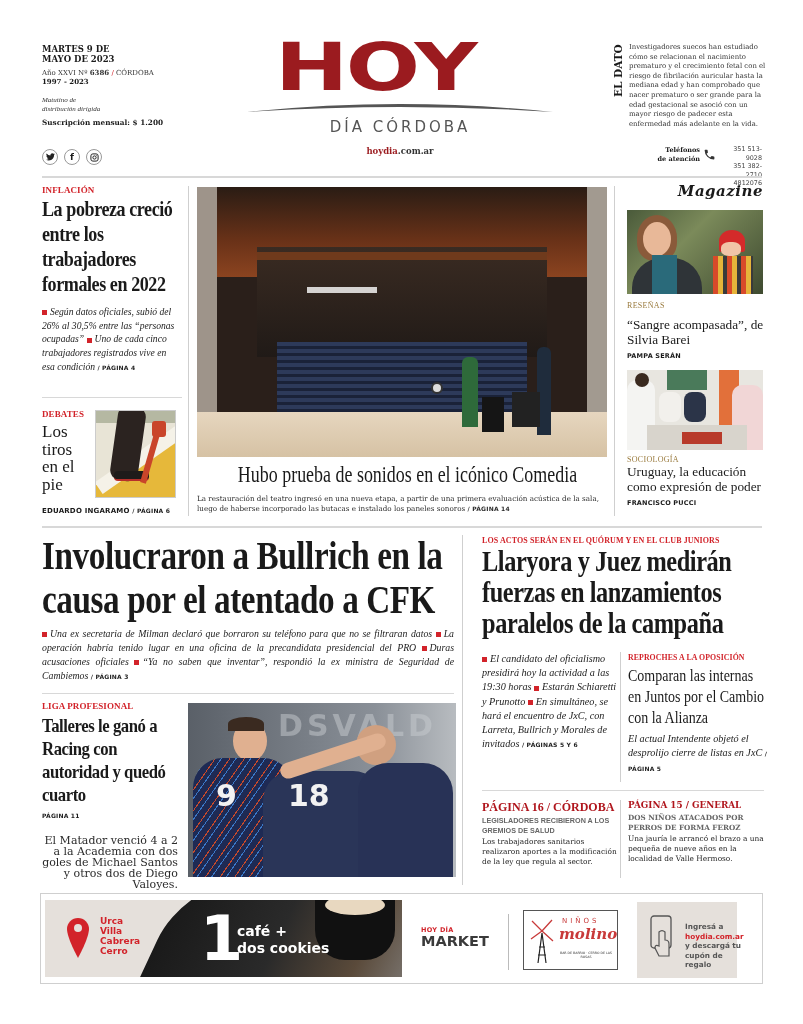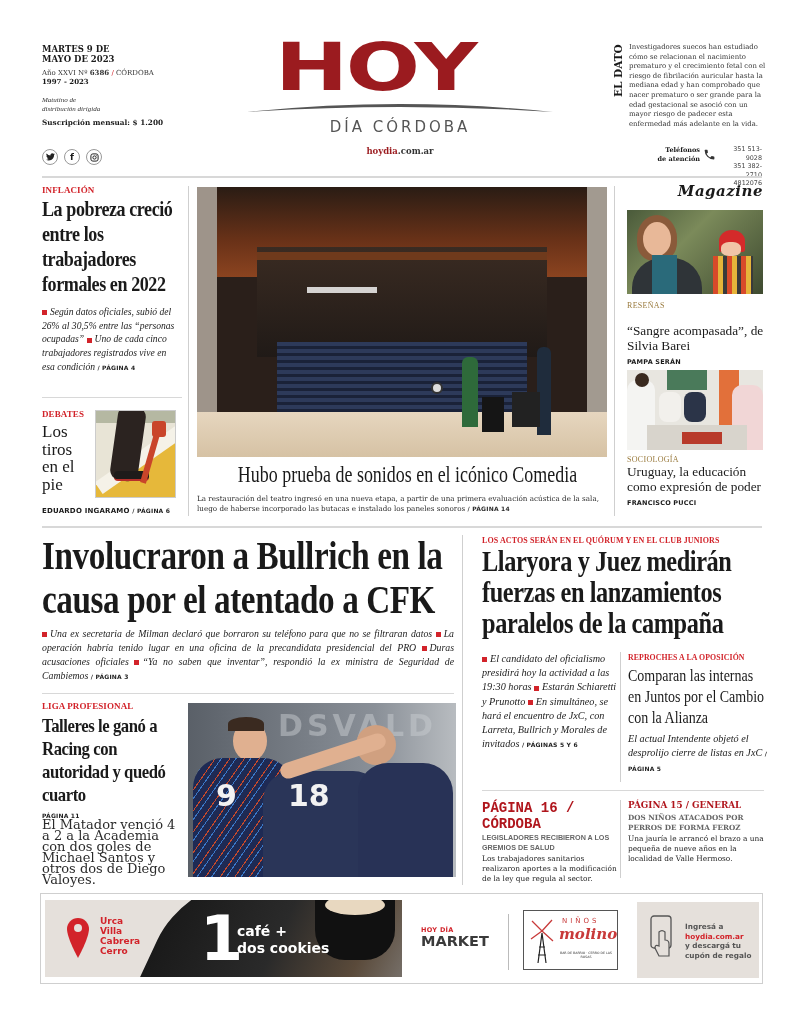--- a/index.html
+++ b/index.html
@@ -139,21 +139,21 @@
   <div style="position:absolute;left:10px;top:5px;width:40px;height:46px;background:#8a5a3a;border-radius:50% 50% 40% 40%"></div>
   <div style="position:absolute;left:16px;top:12px;width:28px;height:34px;background:#e8b898;border-radius:50%"></div>
   <div style="position:absolute;left:5px;top:48px;width:70px;height:40px;background:#2f3438;border-radius:30px 30px 0 0"></div>
   <div style="position:absolute;left:25px;top:45px;width:25px;height:40px;background:#2a6a7a"></div>
   <div style="position:absolute;left:92px;top:20px;width:26px;height:22px;background:#d42a2a;border-radius:50% 50% 10% 10%"></div>
   <div style="position:absolute;left:94px;top:32px;width:20px;height:14px;background:#f1c4a8;border-radius:40%"></div>
   <div style="position:absolute;left:86px;top:46px;width:40px;height:38px;background:repeating-linear-gradient(90deg,#d84a2a 0 5px,#e6b43a 5px 10px,#3a3a3a 10px 14px)"></div>
 </div>
 <div class="abs" style="left:627px;top:301px;width:140px">
   <div style="font-family:'Liberation Serif',serif;font-size:8px;color:#9a7b3e;letter-spacing:.3px">RESEÑAS</div>
-  <div style="font-family:'Liberation Serif',serif;font-size:13.3px;line-height:14.5px;margin-top:14px">“Sangre acompasada”, de Silvia Barei</div>
+  <div style="font-family:'Liberation Serif',serif;font-size:13.3px;line-height:14.5px;margin-top:8px">“Sangre acompasada”, de Silvia Barei</div>
   <div class="byline" style="font-size:6.5px;margin-top:5px">PAMPA SERÁN</div>
 </div>
 <div class="abs" style="left:627px;top:370px;width:136px;height:80px;overflow:hidden;background:#e8e6e0">
   <div style="position:absolute;left:92px;top:0;width:20px;height:60px;background:#e2703a"></div>
   <div style="position:absolute;left:40px;top:0;width:40px;height:20px;background:#4a7a5a"></div>
   <div style="position:absolute;left:0;top:10px;width:28px;height:70px;background:#f4f4f2;border-radius:10px 10px 0 0"></div>
   <div style="position:absolute;left:8px;top:3px;width:14px;height:14px;background:#3a2a20;border-radius:50%"></div>
   <div style="position:absolute;left:32px;top:22px;width:22px;height:30px;background:#f2f0ec;border-radius:8px"></div>
   <div style="position:absolute;left:57px;top:22px;width:22px;height:30px;background:#2b3448;border-radius:8px"></div>
   <div style="position:absolute;left:105px;top:15px;width:31px;height:65px;background:#f1d6d6;border-radius:10px 10px 0 0"></div>
@@ -177,21 +177,21 @@
     <span class="bullet"></span><span>“Ya no saben que inventar”, respondió la ex ministra de Seguridad de Cambiemos</span>
     <span class="pg">/ PÁGINA 3</span>
   </div>
 </div>
 <div class="hr" style="left:42px;top:693px;width:412px;height:1px"></div>
 
 <div class="abs" style="left:42px;top:701px;width:140px">
   <div class="kicker">LIGA PROFESIONAL</div>
   <div class="cond" style="font-size:19px;line-height:23px;margin-top:3px;transform:scaleX(.88);width:160px">Talleres le ganó a Racing con autoridad y quedó cuarto</div>
   <div class="pg" style="font-size:6px;margin-top:6px">PÁGINA 11</div>
-  <div class="small" style="text-align:left;margin-top:0;font-size:13px;line-height:11px;width:136px">El Matador venció 4 a 2 a la Academia con dos goles de Michael Santos y otros dos de Diego Valoyes.</div>
+  <div class="small" style="text-align:right;margin-top:16px;font-size:11px;line-height:11px;width:136px">El Matador venció 4 a 2 a la Academia con dos goles de Michael Santos y otros dos de Diego Valoyes.</div>
 </div>
 <div class="abs" style="left:188px;top:703px;width:268px;height:174px;overflow:hidden;background:linear-gradient(90deg,#5a6068,#8a9098 70%,#b8bcc0)">
   <div style="position:absolute;left:90px;top:5px;width:170px;height:30px;font-family:'DejaVu Sans',sans-serif;font-weight:bold;font-size:30px;color:#c8ccd0;opacity:.5;letter-spacing:4px">DSVALD</div>
   <div style="position:absolute;left:45px;top:18px;width:34px;height:40px;background:#e0b090;border-radius:50%"></div>
   <div style="position:absolute;left:40px;top:14px;width:36px;height:14px;background:#3a2a20;border-radius:50% 50% 0 0"></div>
   <div style="position:absolute;left:168px;top:22px;width:40px;height:40px;background:#d0a080;border-radius:50%"></div>
   <div style="position:absolute;left:5px;top:55px;width:100px;height:125px;background:repeating-linear-gradient(125deg,#1e2a54 0 6px,#c94a2a 6px 7px,#1e2a54 7px 11px,#3a78c8 11px 12px);border-radius:30px 30px 0 0"></div>
   <div style="position:absolute;left:75px;top:68px;width:120px;height:110px;background:#2a3558;border-radius:30px 30px 0 0"></div>
   <div style="position:absolute;left:100px;top:75px;font-family:'DejaVu Sans',sans-serif;font-weight:bold;font-size:30px;color:#f2f2f2">18</div>
   <div style="position:absolute;left:170px;top:60px;width:95px;height:120px;background:#283256;border-radius:30px 30px 0 0"></div>
@@ -216,21 +216,21 @@
   <div class="kicker" style="font-size:7.8px">REPROCHES A LA OPOSICIÓN</div>
   <div style="font-family:'Liberation Serif',serif;font-size:17.5px;line-height:21px;margin-top:3px;transform:scaleX(.8);transform-origin:left top;width:175px">Comparan las internas en Juntos por el Cambio con la Alianza</div>
   <div class="it" style="font-size:10.2px;line-height:14px;margin-top:4px;color:#222">
     <span>El actual Intendente objetó el desprolijo cierre de listas en JxC</span>
     <span class="pg">/ PÁGINA 5</span>
   </div>
 </div>
 <div class="hr" style="left:482px;top:790px;width:282px;height:1px"></div>
 
 <div class="abs" style="left:482px;top:800px;width:135px">
-  <div style="font-family:Liberation Mono, monospace;font-weight:bold;font-size:14px;color:#b0161d">PÁGINA 16 / CÓRDOBA</div>
+  <div style="font-family:Liberation Serif, serif;font-weight:bold;font-size:12px;color:#b0161d">PÁGINA 16 / CÓRDOBA</div>
   <div style="font-family:Liberation Sans, sans-serif;font-weight:bold;font-size:7.2px;line-height:10px;color:#666;margin-top:1px">LEGISLADORES RECIBIERON A LOS GREMIOS DE SALUD</div>
   <div class="small" style="font-size:7.4px;line-height:10px;margin-top:1px;color:#222">Los trabajadores sanitarios realizaron aportes a la modificación de la ley que regula al sector.</div>
 </div>
 <div class="vr" style="left:620px;top:800px;height:78px"></div>
 <div class="abs" style="left:628px;top:800px;width:140px">
   <div style="font-family:'DejaVu Serif',serif;font-weight:bold;font-size:8.8px;color:#b0161d">PÁGINA 15 / GENERAL</div>
   <div style="font-family:'DejaVu Serif',serif;font-weight:bold;font-size:7.2px;line-height:10px;color:#666;margin-top:3px">DOS NIÑOS ATACADOS POR PERROS DE FORMA FEROZ</div>
   <div class="small" style="font-size:7.4px;line-height:10px;margin-top:1px;color:#222">Una jauría le arrancó el brazo a una pequeña de nueve años en la localidad de Valle Hermoso.</div>
 </div>
 
@@ -262,21 +262,21 @@
   <div style="position:absolute;left:467px;top:20px;width:1px;height:56px;background:#bbb"></div>
   <div style="position:absolute;left:482px;top:16px;width:95px;height:60px;border:1px solid #555;background:#fff">
     <svg style="position:absolute;left:4px;top:6px" width="28" height="48" viewBox="0 0 28 48">
       <path d="M14 14 L4 4 M14 14 L24 3 M14 14 L3 22 M14 14 L25 24" stroke="#c83a3a" stroke-width="1.3" fill="none"></path>
       <path d="M10 46 L14 16 L18 46 M11 30 H17 M10 38 H18" stroke="#222" stroke-width="1.2" fill="none"></path>
     </svg>
     <div style="position:absolute;left:38px;top:6px;font-family:'DejaVu Sans',sans-serif;font-size:7px;letter-spacing:3px;color:#c83a3a">NIÑOS</div>
     <div style="position:absolute;left:35px;top:14px;font-family:'DejaVu Serif',serif;font-style:italic;font-weight:bold;font-size:15px;color:#c83a3a">molino</div>
     <div style="position:absolute;left:33px;top:40px;width:58px;font-family:'DejaVu Sans',sans-serif;font-size:3.2px;text-align:center;color:#333">BAR DE BARRIO · CERRO DE LAS ROSAS</div>
   </div>
-  <div style="position:absolute;left:596px;top:8px;width:122px;height:76px;background:#e5e0db">
+  <div style="position:absolute;left:596px;top:8px;width:100px;height:76px;background:#e5e0db">
     <svg style="position:absolute;left:12px;top:12px" width="26" height="46" viewBox="0 0 26 46">
       <rect x="2" y="2" width="20" height="32" rx="3" fill="none" stroke="#555" stroke-width="1.3"></rect>
       <path d="M10 18 V32 Q6 30 6 34 L10 42 H20 V30 Q20 26 16 26 V18 Q13 15 10 18z" fill="#e5e0db" stroke="#555" stroke-width="1.2"></path>
     </svg>
     <div style="position:absolute;left:48px;top:20px;font-family:'DejaVu Sans',sans-serif;font-weight:bold;font-size:7.3px;line-height:9.5px;color:#555">
       <div>Ingresá a</div>
       <div style="color:#d2232a">hoydia.com.ar</div>
       <div>y descargá tu</div>
       <div>cupón de regalo</div>
     </div>

